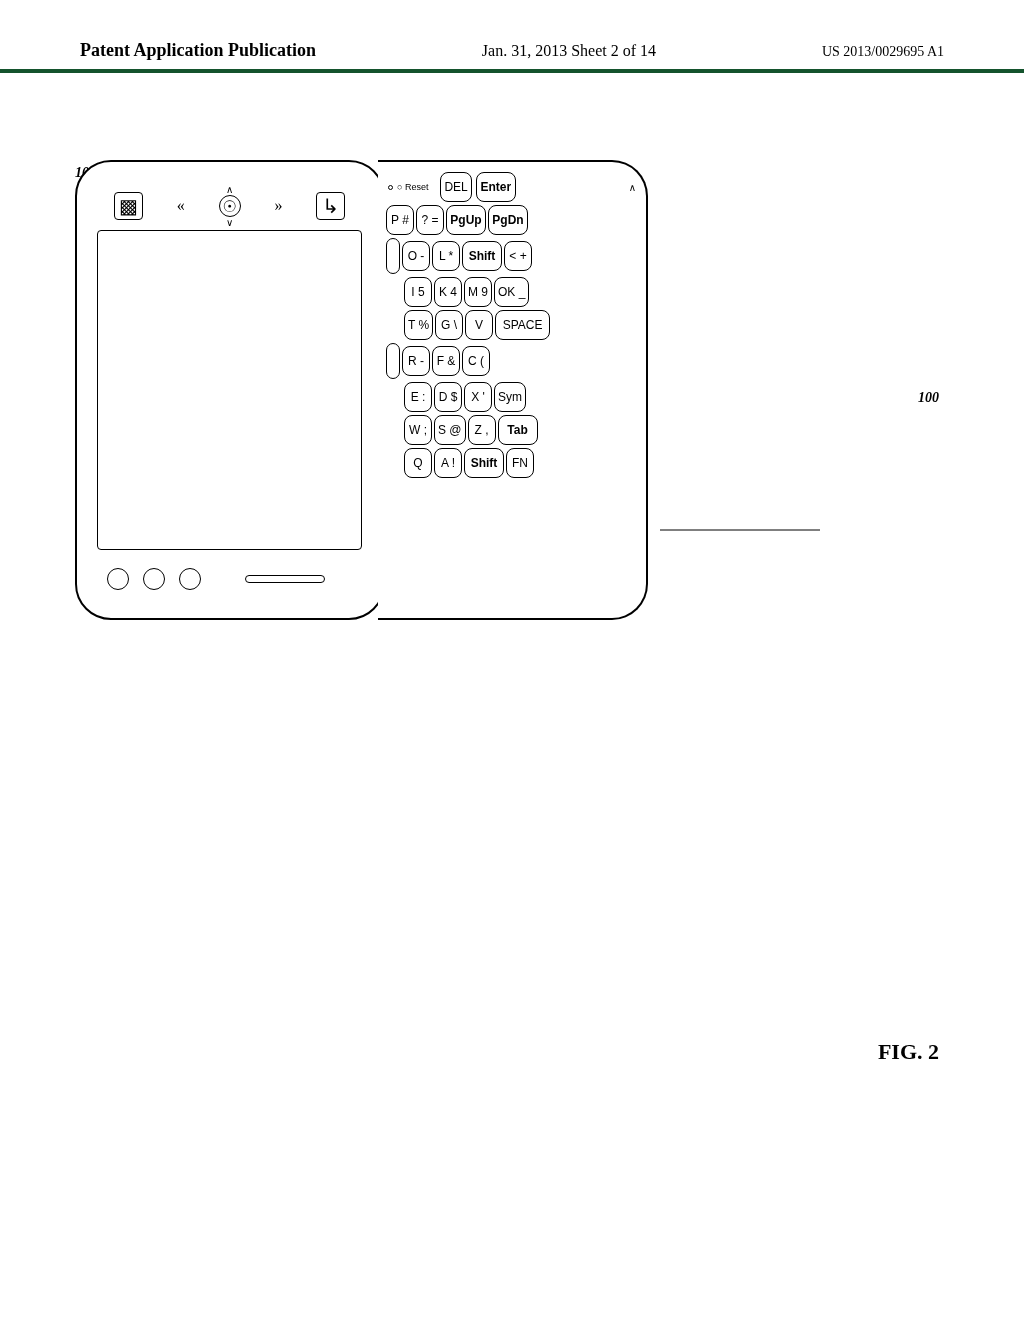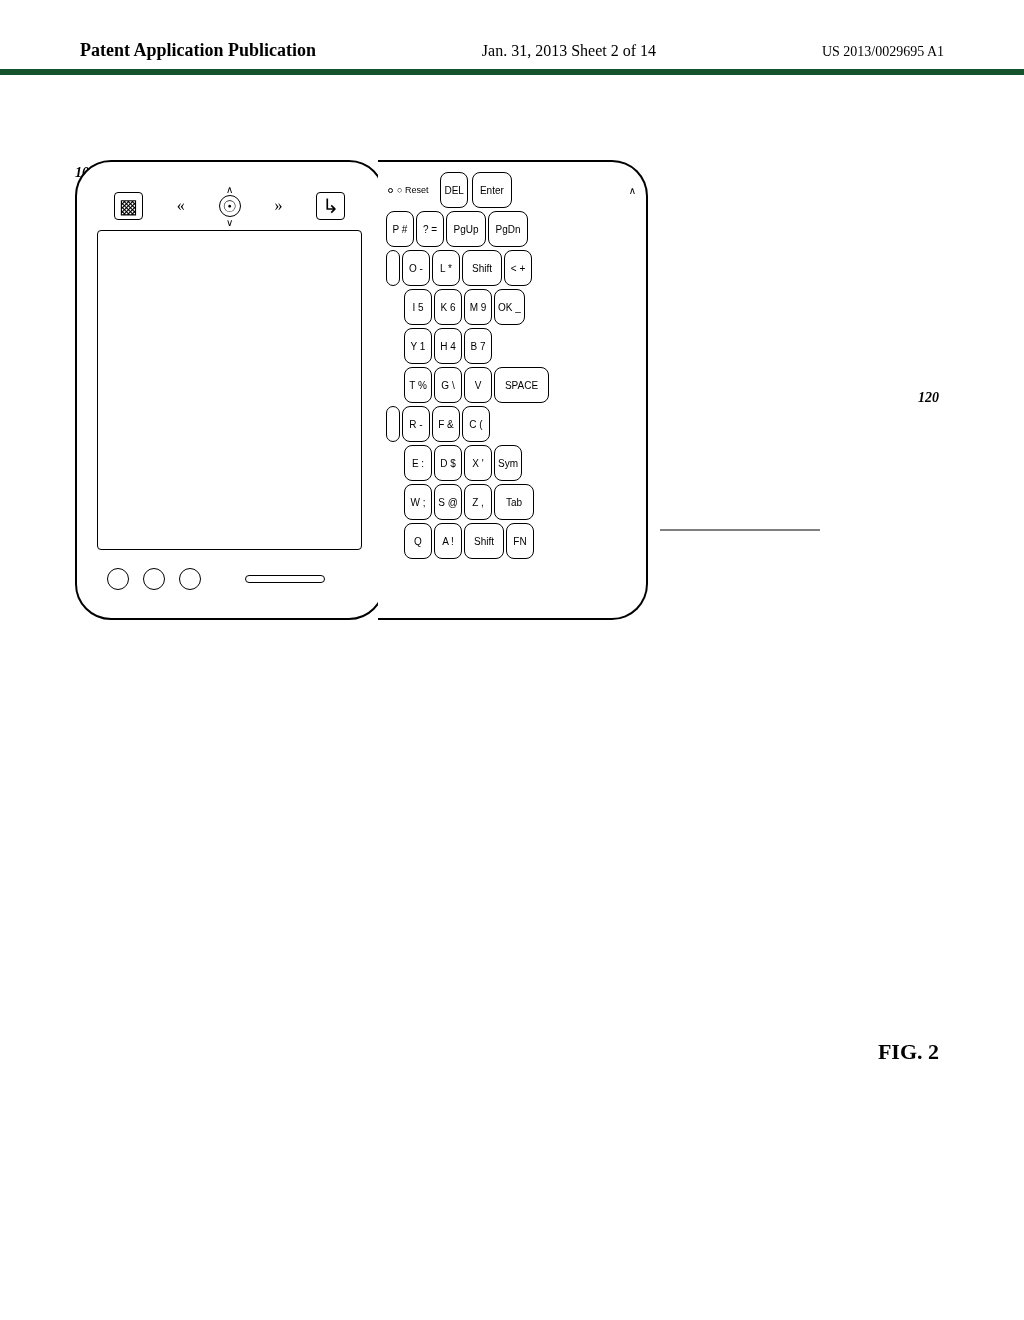--- a/index.html
+++ b/index.html
@@ -14,21 +14,21 @@
 
     
     .header {
       position: absolute;
       top: 40px;
       left: 0;
       right: 0;
       display: flex;
       align-items: baseline;
       padding: 0 80px;
-      border-bottom: 6px solid #14532d;
+      border-bottom: 4px solid #14532d;
       padding-bottom: 8px;
     }
     .header-title {
       font-size: 18px;
       font-weight: bold;
       flex: 0 0 auto;
     }
     .header-date {
       font-size: 16px;
       flex: 1;
@@ -131,30 +131,31 @@
       margin-bottom: 3px;
       gap: 2px;
     }
 
     .key {
       display: inline-flex;
       align-items: center;
       justify-content: center;
       border: 1.5px solid #000;
       border-radius: 8px;
-      font-size: 10px;
+      font-size: 12px;
       font-family: Arial, sans-serif;
       background: #fff;
       min-width: 28px;
-      height: 36px;
+      height: 30px;
       padding: 0 3px;
       white-space: nowrap;
     }
     .key-wide {
       min-width: 40px;
+      font-weight: bold;
     }
     .key-narrow {
       min-width: 22px;
     }
     .key-tall {
       height: 36px;
       min-width: 18px;
       border-radius: 10px;
     }
     .key-space {
@@ -224,21 +225,21 @@
   <line x1="548" y1="258" x2="530" y2="295" stroke="#000" stroke-width="1"></line>
 
   <line x1="628" y1="258" x2="628" y2="295" stroke="#000" stroke-width="1"></line>
 
   <line x1="820" y1="530" x2="660" y2="530" stroke="#000" stroke-width="1"></line>
 </svg>
 
 <div class="ref-label ref-104">104</div>
 <div class="ref-label ref-122">122</div>
 <div class="ref-label ref-106">106</div>
-<div class="ref-label ref-120">120</div>
+<div class="ref-label ref-120">100</div>
 
 <div class="device-body">
 
   <div class="nav-bar">
 
     <span style="font-size:20px; border:1.5px solid #000; border-radius:4px; padding:1px 4px; display:inline-block;">▩</span>
     <span style="font-size:16px;">«</span>
     <div class="nav-arrows-vert">
       <span>∧</span>
       <span style="font-size:16px; border:1.5px solid #000; border-radius:50%; width:22px; height:22px; display:flex; align-items:center; justify-content:center;">☉</span>
@@ -280,32 +281,26 @@
     <span class="key key-tall" style="min-width:14px; font-size:7px; writing-mode:horizontal-tb;"></span>
     <span class="key">O -</span>
     <span class="key">L *</span>
     <span class="key key-wide">Shift</span>
     <span class="key">&lt; +</span>
   </div>
 
   <div class="key-row">
     <span style="width:16px;"></span>
     <span class="key">I 5</span>
-    <span class="key">K 6</span>
+    <span class="key">K 4</span>
     <span class="key">M 9</span>
     <span class="key">OK _</span>
   </div>
 
 
-  <div class="key-row">
-    <span style="width:16px;"></span>
-    <span class="key">Y 1</span>
-    <span class="key">H 4</span>
-    <span class="key">B 7</span>
-  </div>
 
   <div class="key-row">
     <span style="width:16px;"></span>
     <span class="key">T %</span>
     <span class="key">G \</span>
     <span class="key">V</span>
     <span class="key key-space">SPACE</span>
   </div>
 
   <div class="key-row">

